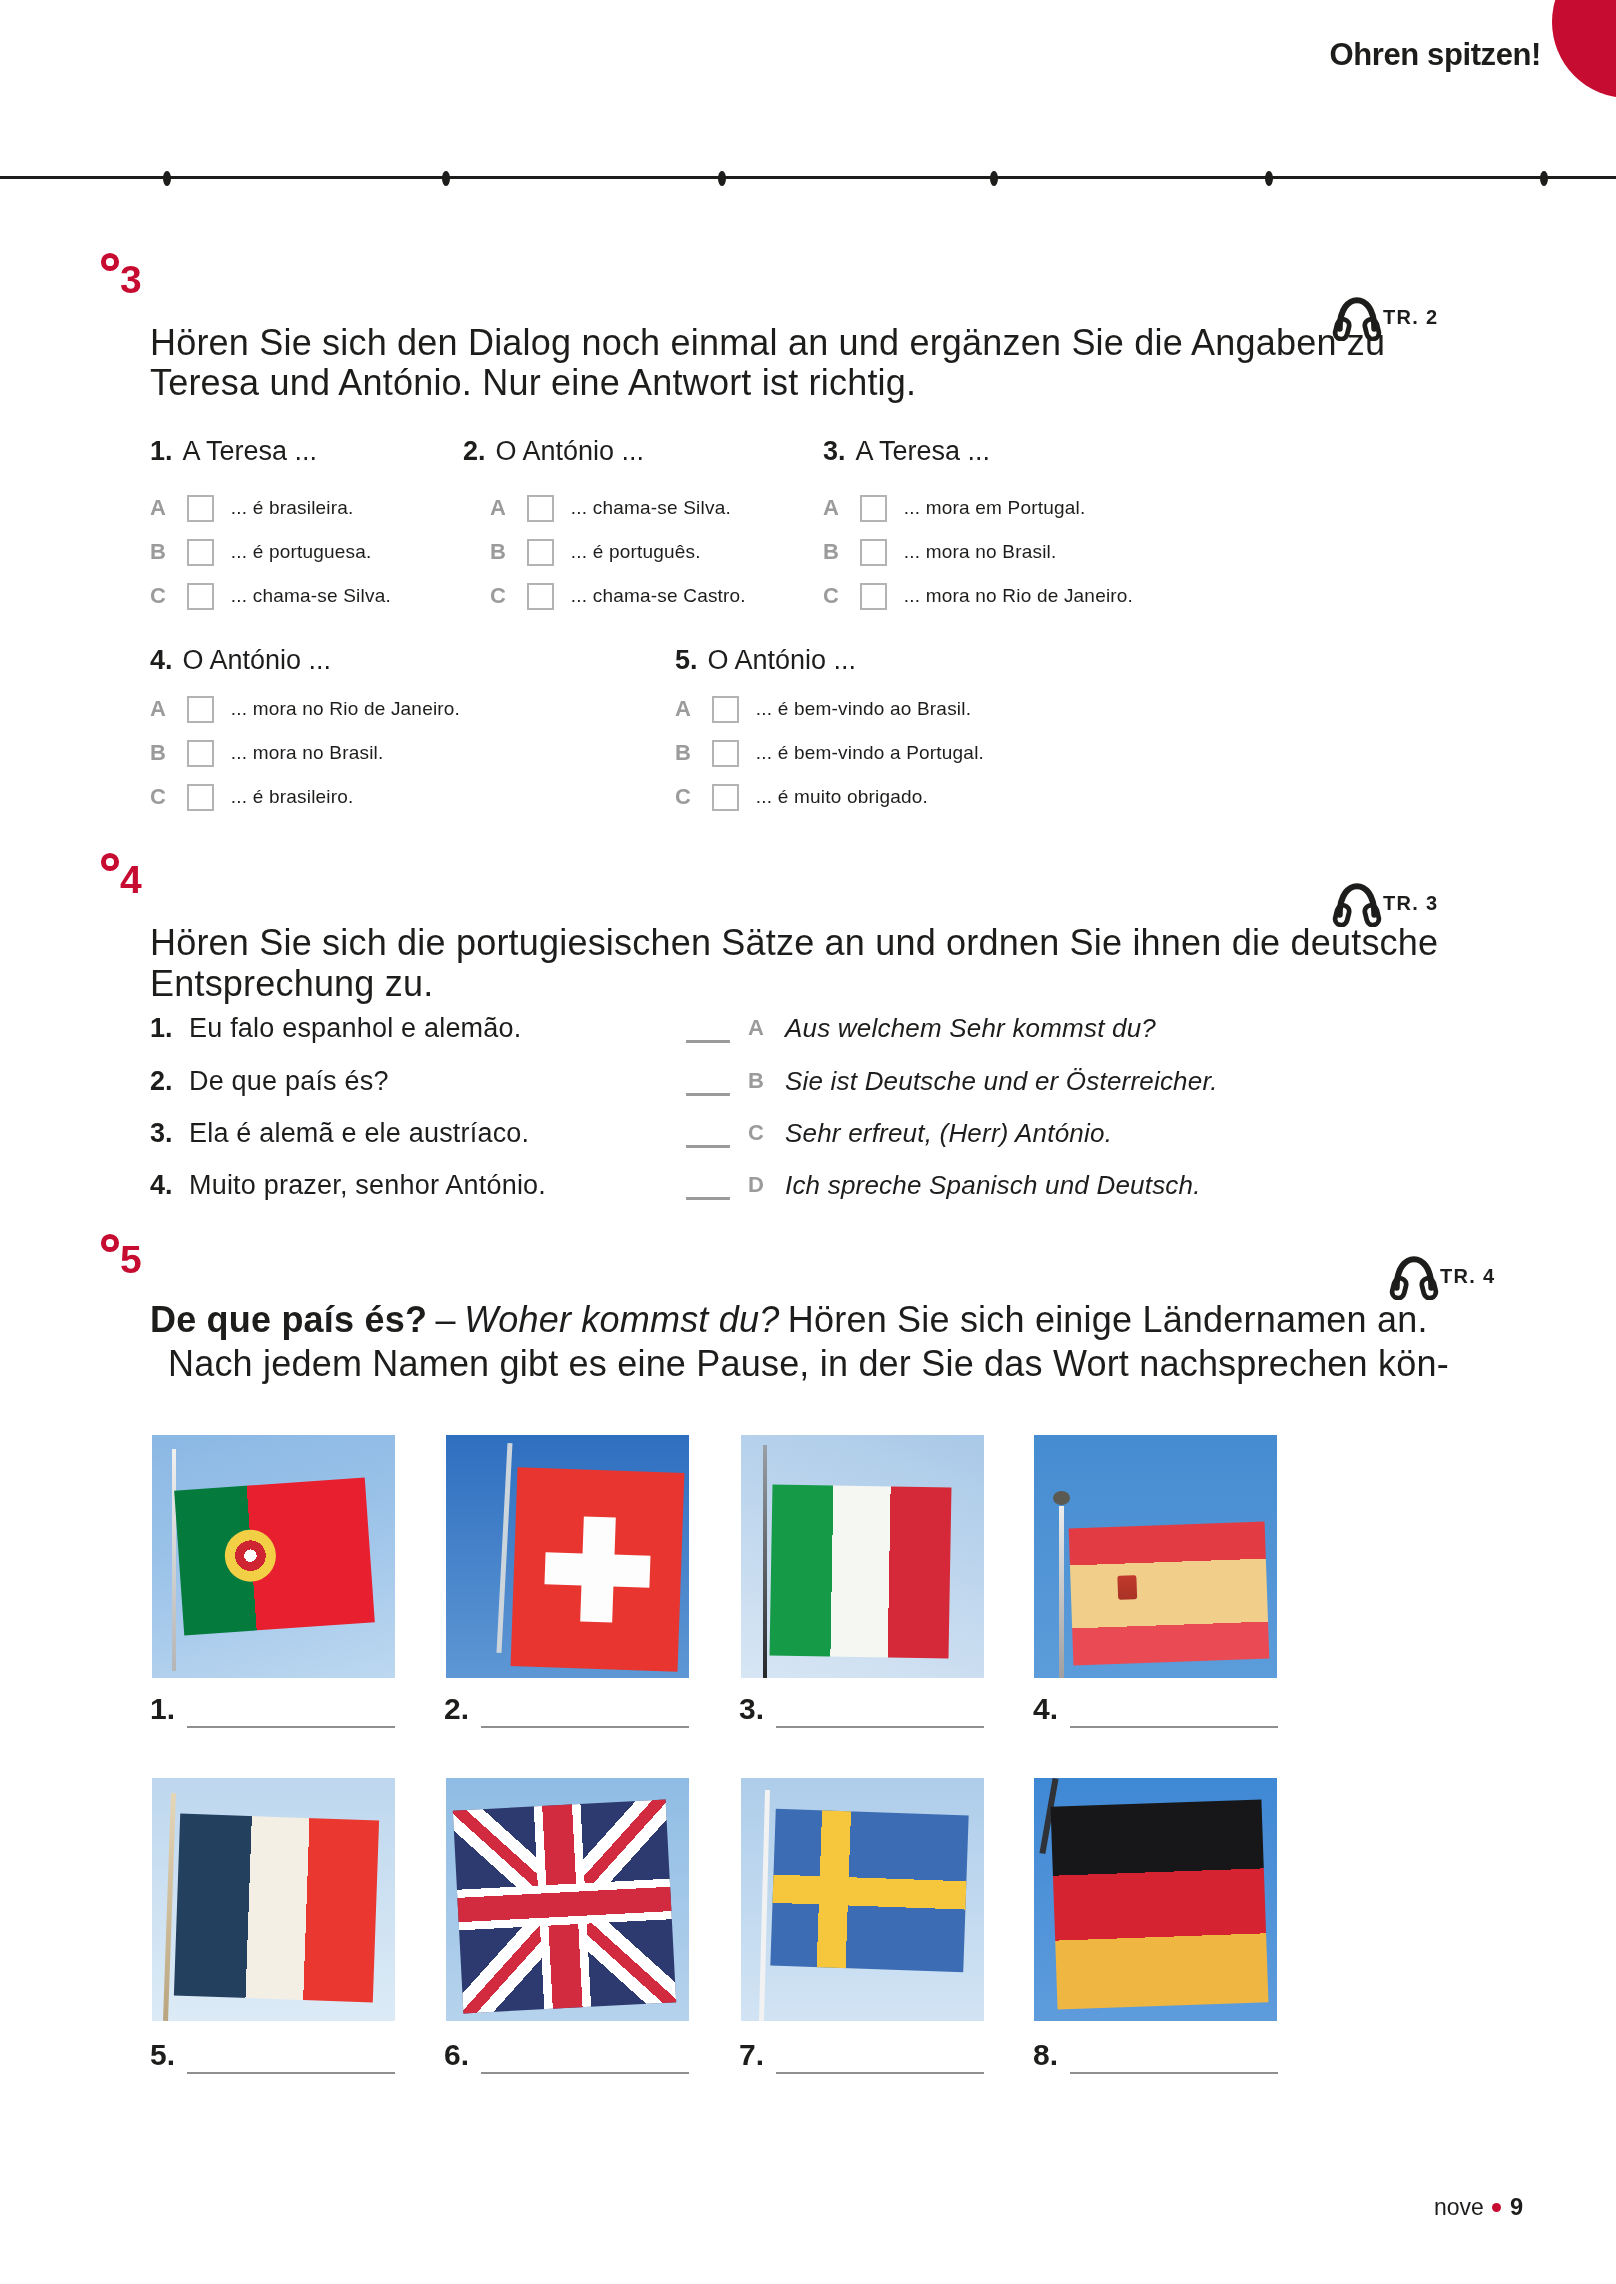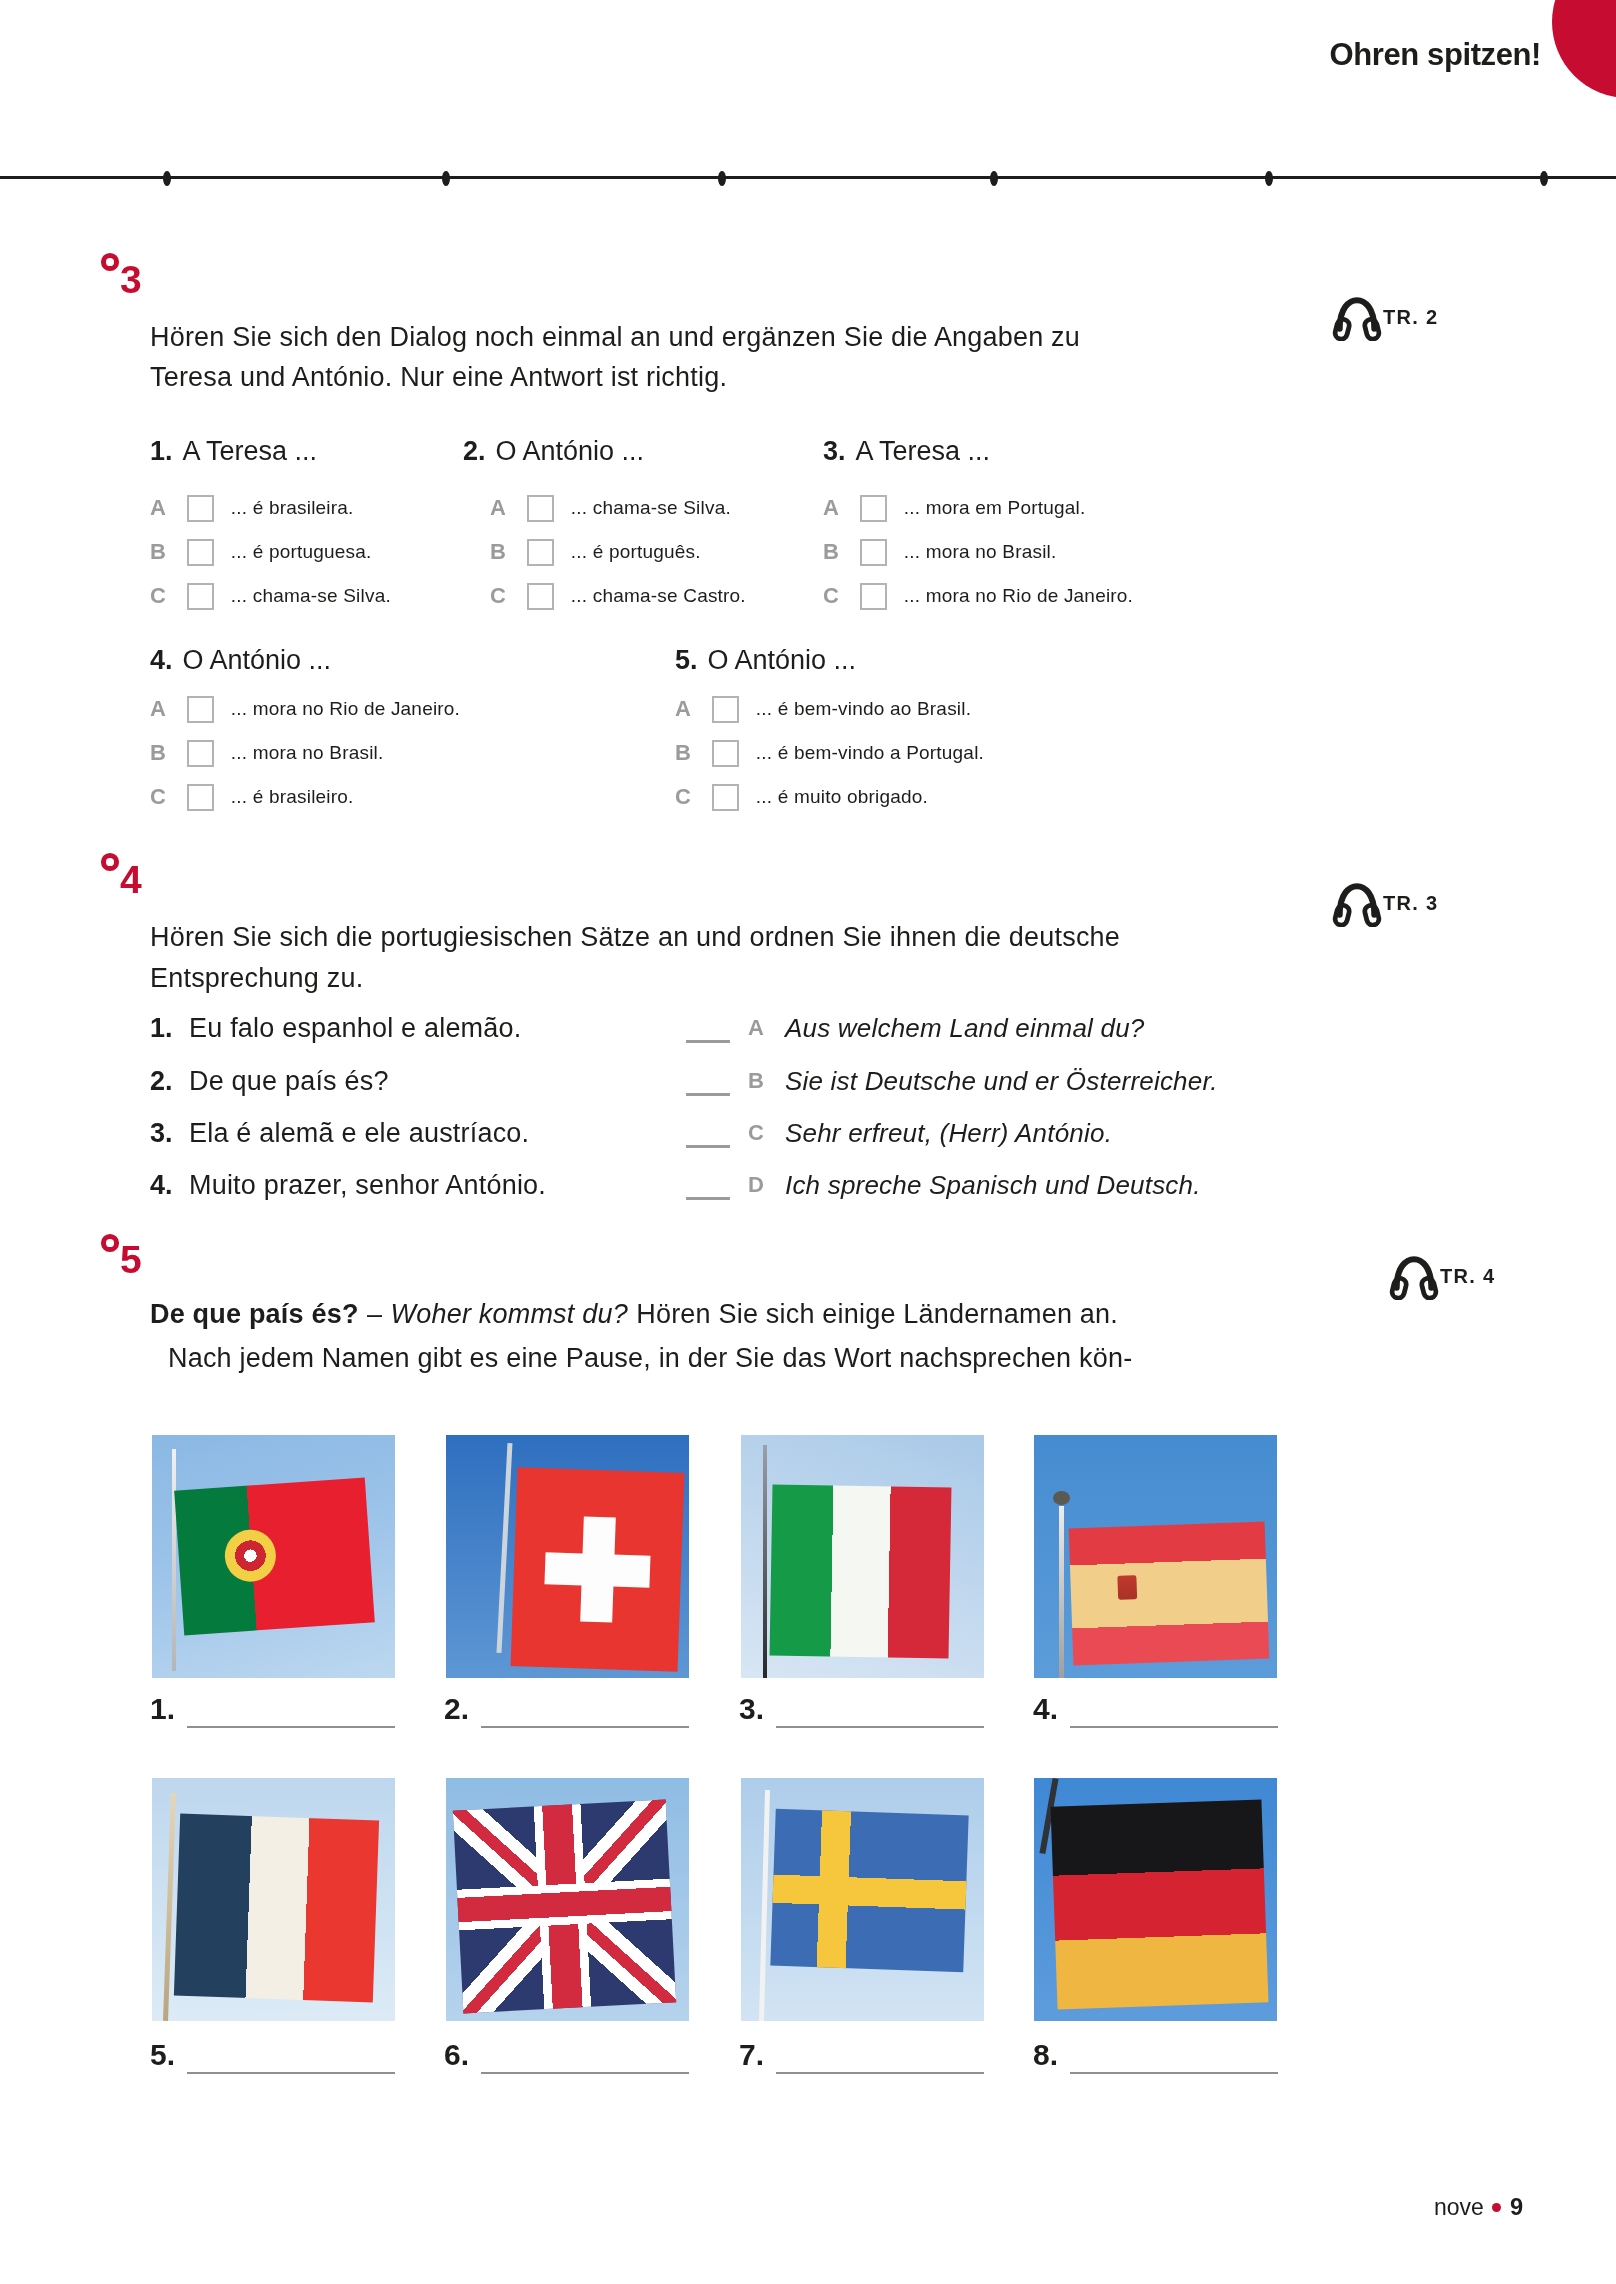--- a/index.html
+++ b/index.html
@@ -14,21 +14,21 @@
     letter-spacing:-0.4px;}
   .top-rule{position:absolute;left:0;top:176px;width:1616px;height:3.4px;background:#1d1d1b;}
   .rule-dot{position:absolute;top:171px;width:7.6px;height:15px;border-radius:50%;background:#1d1d1b;}
   
   .marker-ring{position:absolute;width:8.4px;height:7.6px;border:5px solid #c60c30;border-radius:50%;}
   .ex-num{position:absolute;font-size:39px;font-weight:bold;color:#c60c30;line-height:1;}
   
   .track{position:absolute;display:flex;align-items:center;}
   .track-label{font-size:20px;font-weight:bold;letter-spacing:1.3px;white-space:nowrap;}
   
-  .t-line{position:absolute;font-size:27px;letter-spacing:0.2px;white-space:nowrap;}
+  .t-line{position:absolute;font-size:36px;letter-spacing:0.2px;white-space:nowrap;}
   .lead-bold{font-weight:bold;margin-right:8.4px;}
   .lead-dash{margin-right:8.4px;}
   .lead-italic{font-style:italic;margin-right:8.4px;}
   
   .stem{position:absolute;font-size:27px;white-space:nowrap;}
   .stem b{margin-right:10px;}
   .opt{position:absolute;display:flex;align-items:flex-start;white-space:nowrap;}
   .opt-letter{width:25px;font-size:22px;font-weight:bold;color:#9b9b9b;margin-right:11.8px;line-height:29px;}
   .opt-box{width:23px;height:23px;border:2.5px solid #b3b3b3;margin-right:17px;margin-top:1.7px;background:#fff;}
   .opt-text{font-size:19px;letter-spacing:0.2px;line-height:30px;}
@@ -240,21 +240,21 @@
   <div class="match-pt" style="left:189px;top:1013px">Eu falo espanhol e alemão.</div>
   <div class="match-num" style="left:150px;top:1066px">2.</div>
   <div class="match-pt" style="left:189px;top:1066px">De que país és?</div>
   <div class="match-num" style="left:150px;top:1118px">3.</div>
   <div class="match-pt" style="left:189px;top:1118px">Ela é alemã e ele austríaco.</div>
   <div class="match-num" style="left:150px;top:1170px">4.</div>
   <div class="match-pt" style="left:189px;top:1170px">Muito prazer, senhor António.</div>
 
   <div class="match-blank" style="left:686px;top:1013px"></div>
   <div class="match-letter" style="left:748px;top:1013px">A</div>
-  <div class="match-de" style="left:785px;top:1013px">Aus welchem Land einmal du?</div>
+  <div class="match-de" style="left:785px;top:1013px">Aus welchem Sehr kommst du?</div>
   <div class="match-blank" style="left:686px;top:1066px"></div>
   <div class="match-letter" style="left:748px;top:1066px">B</div>
   <div class="match-de" style="left:785px;top:1066px">Sie ist Deutsche und er Österreicher.</div>
   <div class="match-blank" style="left:686px;top:1118px"></div>
   <div class="match-letter" style="left:748px;top:1118px">C</div>
   <div class="match-de" style="left:785px;top:1118px">Sehr erfreut, (Herr) António.</div>
   <div class="match-blank" style="left:686px;top:1170px"></div>
   <div class="match-letter" style="left:748px;top:1170px">D</div>
   <div class="match-de" style="left:785px;top:1170px">Ich spreche Spanisch und Deutsch.</div>
 

